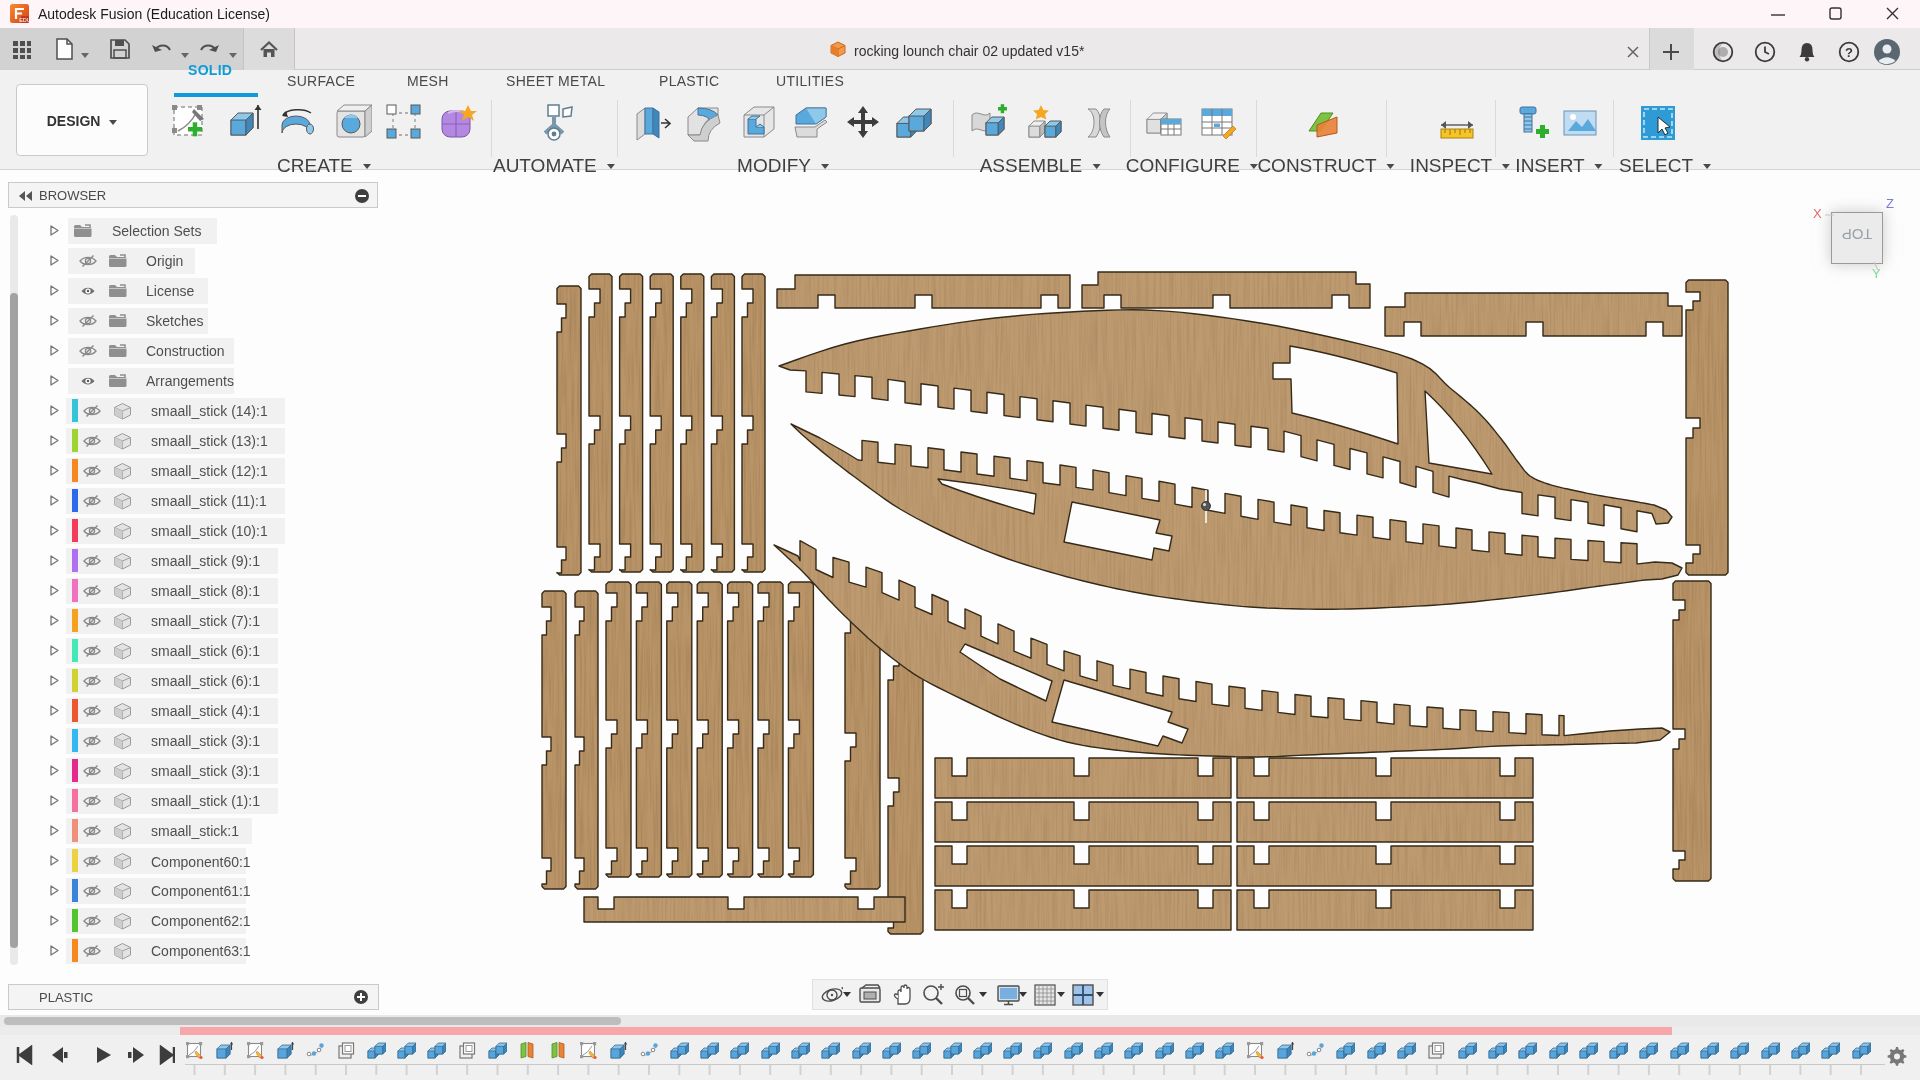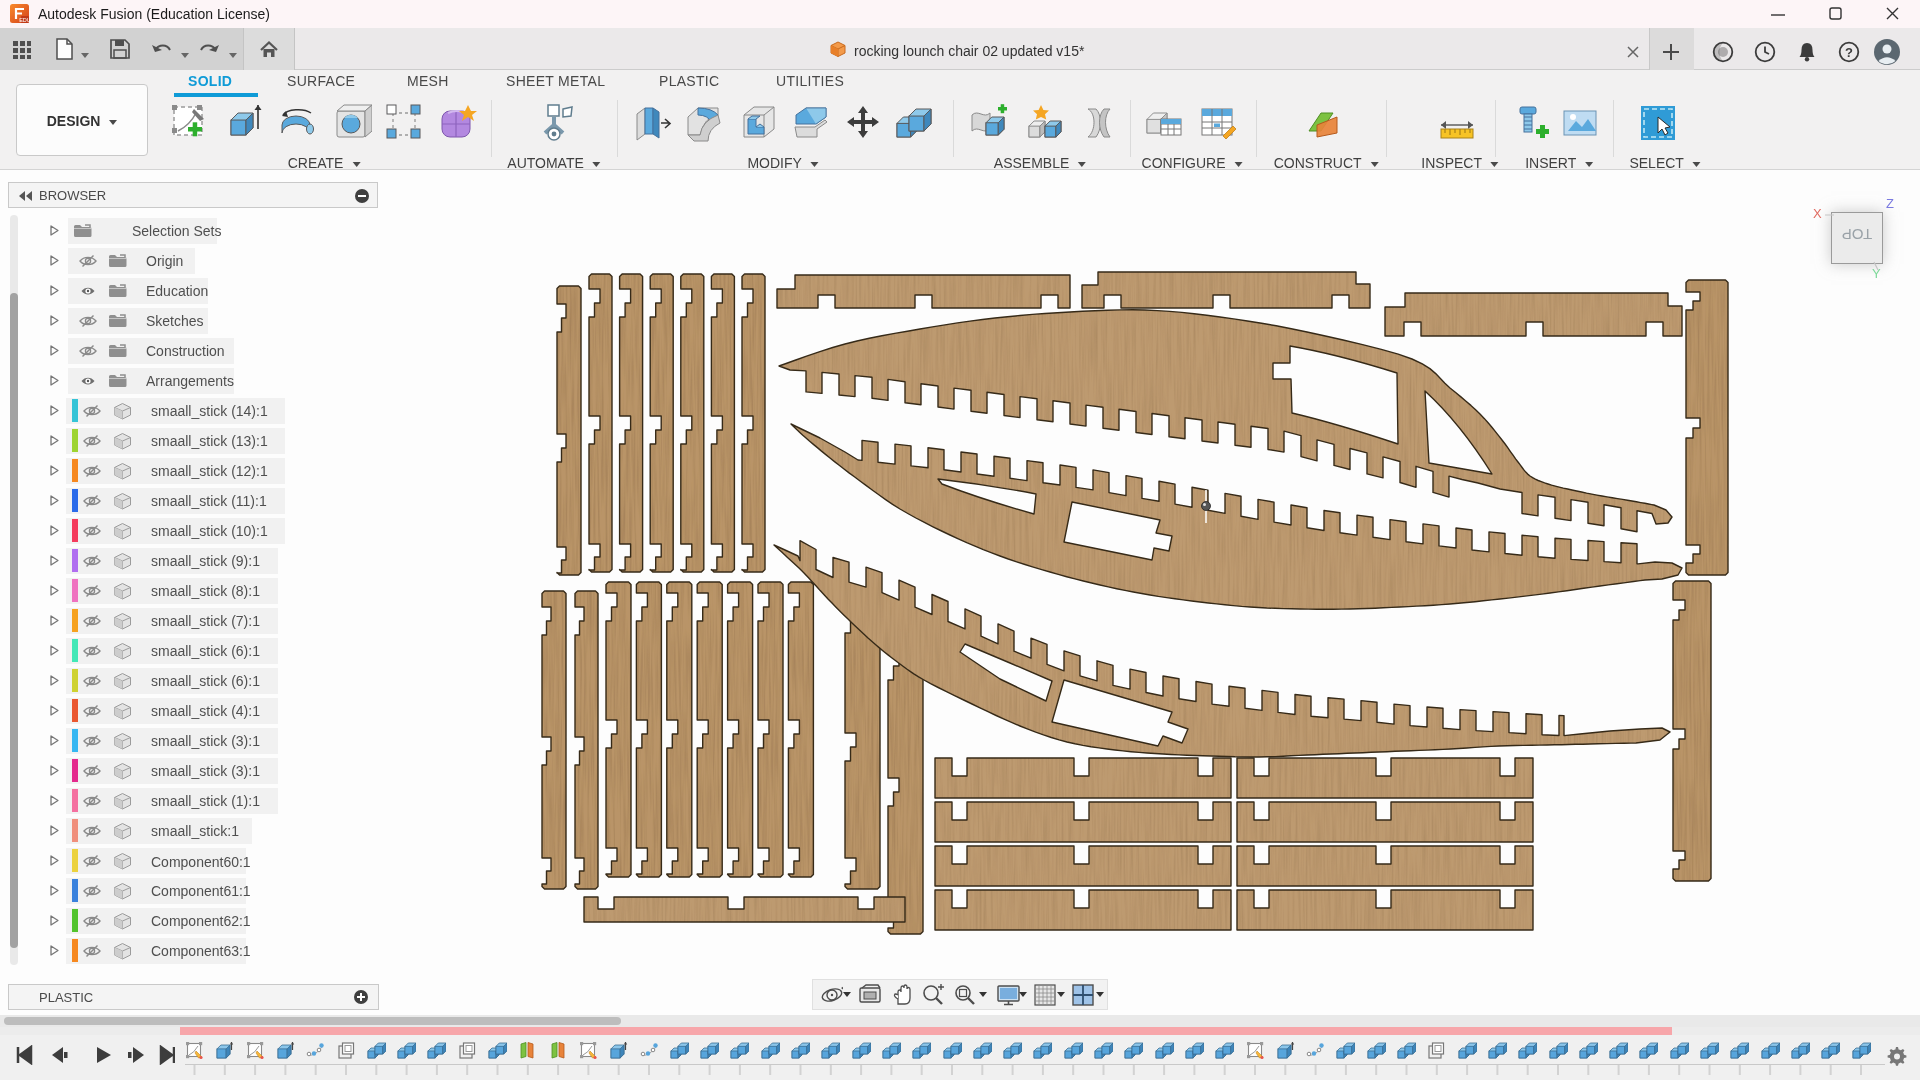--- a/index.html
+++ b/index.html
@@ -5,21 +5,21 @@
 .abs{position:absolute}
 #titlebar{left:0;top:0;width:1920px;height:28px;background:#fdf5f7}
 #qat{left:0;top:28px;width:1920px;height:42px;background:#ebe9ea;border-bottom:1px solid #cccccc;box-sizing:content-box;height:41px}
 #qatleft{left:0;top:28px;width:243px;height:42px;background:#d2d2d2}
 #hometab{left:243px;top:28px;width:52px;height:42px;background:#dcdcdc;border-left:1px solid #c4c4c4;border-right:1px solid #c4c4c4}
 #ribbon{left:0;top:70px;width:1920px;height:100px;background:#f2f1f1;border-bottom:1px solid #d4d4d4}
 #design{left:16px;top:84px;width:132px;height:72px;background:#fcfcfc;border:1px solid #c9c9c9;border-radius:4px;text-align:center;line-height:72px;font-size:14px;font-weight:bold;color:#333}
 .tab{top:73px;height:24px;font-size:14px;color:#494949;letter-spacing:.3px}
 .tabsolid{color:#0f9bd7;font-weight:bold}
 #solidline{left:174px;top:93px;width:84px;height:4px;background:#0f9bd7}
-.glabel{top:155px;font-size:14px;color:#3f3f3f;white-space:nowrap}
+.glabel{top:155px;font-size:19px;color:#3f3f3f;white-space:nowrap}
 .caret{display:inline-block;width:0;height:0;border-left:4px solid transparent;border-right:4px solid transparent;border-top:5px solid #4a4a4a;margin-left:5px;vertical-align:middle}
 .caret2{display:inline-block;width:0;height:0;border-left:4px solid transparent;border-right:4px solid transparent;border-top:5px solid #666;margin-left:3px;vertical-align:middle}
 .sep{top:100px;width:1px;height:57px;background:#dadada}
 #browser{left:8px;top:182px;width:370px;height:26px;background:#f4f4f4;border:1px solid #c9c9c9;font-size:13px;color:#4a4a4a}
 #comments{left:8px;top:984px;width:371px;height:26px;background:#f4f4f4;border:1px solid #c9c9c9;font-size:13px;color:#4a4a4a}
 .brow{left:8px;height:26px;background:#f1f1f1}
 .btxt{font-size:14px;color:#4f4f4f;white-space:nowrap}
 #vscroll{left:10px;top:215px;width:8px;height:750px;background:#e9e9e9;border-radius:4px}
 #vthumb{left:10px;top:293px;width:8px;height:655px;background:#a2a2a2;border-radius:4px}
 #hscrollzone{left:0;top:1015px;width:1920px;height:12px;background:#e9e9e9}
@@ -228,21 +228,21 @@
     <text x="11" y="15.5" font-size="13" font-weight="bold" fill="#3c3c3c" text-anchor="middle" font-family="Liberation Sans">?</text>
   </svg>
 <svg class="abs" style="left:1874px;top:39px;" width="26" height="26" viewBox="0 0 26 26">
     <circle cx="13" cy="13" r="13" fill="#5b6770"></circle>
     <circle cx="13" cy="10" r="4.5" fill="#e8eef2"></circle>
     <path d="M4.5 22 Q13 14.5 21.5 22 A 13 13 0 0 1 4.5 22" fill="#e8eef2"></path>
   </svg>
 <div id="ribbon" class="abs"></div>
 <div id="design" class="abs">DESIGN <span class="caret"></span></div>
 <div id="solidline" class="abs"></div>
-<div class="abs tab tabsolid" style="left:188px;top:73px">SOLID</div>
+<div class="abs tab tabsolid" style="left:188px;top:62px">SOLID</div>
 <div class="abs tab" style="left:287px;top:73px">SURFACE</div>
 <div class="abs tab" style="left:407px;top:73px">MESH</div>
 <div class="abs tab" style="left:506px;top:73px">SHEET METAL</div>
 <div class="abs tab" style="left:659px;top:73px">PLASTIC</div>
 <div class="abs tab" style="left:776px;top:73px">UTILITIES</div>
 <svg class="abs" style="left:170px;top:103px;" width="40" height="40" viewBox="0 0 40 40">
     <rect x="4" y="4" width="28" height="28" fill="#fff" stroke="#9a9a9a" stroke-width="1.5" stroke-dasharray="4 3"></rect>
     <rect x="2" y="2" width="5" height="5" fill="#8a8a8a"></rect>
     <rect x="27" y="2" width="5" height="5" fill="#8a8a8a"></rect>
     <rect x="2" y="25" width="5" height="5" fill="#8a8a8a"></rect>
@@ -417,21 +417,21 @@
   </div>
 <div class="abs brow" style="left:68px;top:218px;width:149px"></div>
 <svg class="abs" style="left:49px;top:225px;" width="11" height="11" viewBox="0 0 11 11">
     <path d="M2 1 L9 5.5 L2 10 Z" fill="none" stroke="#767676" stroke-width="1.3" stroke-linejoin="round"></path>
   </svg>
 <svg class="abs" style="left:73px;top:223px;" width="20" height="16" viewBox="0 0 20 16">
     <path d="M1 3.5 Q1 2 2.5 2 L7 2 L9 4 L17 4 Q18.5 4 18.5 5.5 L18.5 12.5 Q18.5 14 17 14 L2.5 14 Q1 14 1 12.5 Z" fill="#8f8f8f"></path>
     <path d="M1 5.5 L18.5 5.5" stroke="#fff" stroke-width="0.8" opacity=".6"></path>
     <path d="M12 2 L17 2 L17 4" fill="none" stroke="#8f8f8f" stroke-width="1.5"></path>
   </svg>
-<div class="abs btxt" style="left:132px;top:223px">Selection Sets</div>
+<div class="abs btxt" style="left:112px;top:223px">Selection Sets</div>
 <div class="abs brow" style="left:68px;top:248px;width:127px"></div>
 <svg class="abs" style="left:49px;top:255px;" width="11" height="11" viewBox="0 0 11 11">
     <path d="M2 1 L9 5.5 L2 10 Z" fill="none" stroke="#767676" stroke-width="1.3" stroke-linejoin="round"></path>
   </svg>
 <svg class="abs" style="left:79px;top:253px;" width="18" height="16" viewBox="0 0 18 16">
     <path d="M1 8 C5 3.2 13 3.2 17 8 C13 12.8 5 12.8 1 8 Z" fill="none" stroke="#8a8a8a" stroke-width="1.4"></path>
     <circle cx="9" cy="8" r="2.6" fill="none" stroke="#8a8a8a" stroke-width="1.3"></circle>
     <path d="M3.5 13.5 L14.5 2.5" stroke="#8a8a8a" stroke-width="1.5"></path>
   </svg>
 <svg class="abs" style="left:108px;top:253px;" width="20" height="16" viewBox="0 0 20 16">
@@ -447,21 +447,21 @@
 <svg class="abs" style="left:80px;top:283px;" width="16" height="16" viewBox="0 0 16 16">
     <path d="M1.5 8 C5 3.5 11 3.5 14.5 8 C11 12.5 5 12.5 1.5 8 Z" fill="#6e6e6e"></path>
     <circle cx="8" cy="8" r="2.6" fill="#fff"></circle>
     <circle cx="8" cy="8" r="1.2" fill="#555"></circle>
   </svg>
 <svg class="abs" style="left:108px;top:283px;" width="20" height="16" viewBox="0 0 20 16">
     <path d="M1 3.5 Q1 2 2.5 2 L7 2 L9 4 L17 4 Q18.5 4 18.5 5.5 L18.5 12.5 Q18.5 14 17 14 L2.5 14 Q1 14 1 12.5 Z" fill="#8f8f8f"></path>
     <path d="M1 5.5 L18.5 5.5" stroke="#fff" stroke-width="0.8" opacity=".6"></path>
     <path d="M12 2 L17 2 L17 4" fill="none" stroke="#8f8f8f" stroke-width="1.5"></path>
   </svg>
-<div class="abs btxt" style="left:146px;top:283px">Education</div>
+<div class="abs btxt" style="left:146px;top:283px">License</div>
 <div class="abs brow" style="left:68px;top:308px;width:140px"></div>
 <svg class="abs" style="left:49px;top:315px;" width="11" height="11" viewBox="0 0 11 11">
     <path d="M2 1 L9 5.5 L2 10 Z" fill="none" stroke="#767676" stroke-width="1.3" stroke-linejoin="round"></path>
   </svg>
 <svg class="abs" style="left:79px;top:313px;" width="18" height="16" viewBox="0 0 18 16">
     <path d="M1 8 C5 3.2 13 3.2 17 8 C13 12.8 5 12.8 1 8 Z" fill="none" stroke="#8a8a8a" stroke-width="1.4"></path>
     <circle cx="9" cy="8" r="2.6" fill="none" stroke="#8a8a8a" stroke-width="1.3"></circle>
     <path d="M3.5 13.5 L14.5 2.5" stroke="#8a8a8a" stroke-width="1.5"></path>
   </svg>
 <svg class="abs" style="left:108px;top:313px;" width="20" height="16" viewBox="0 0 20 16">

